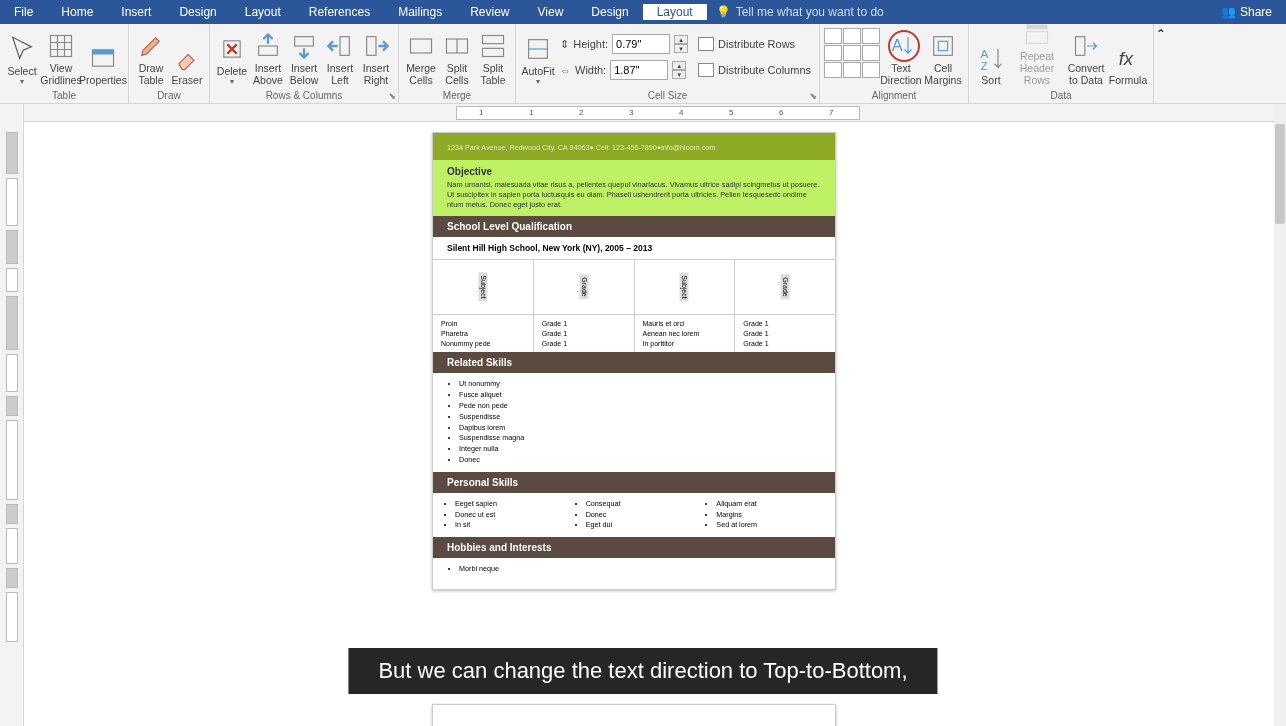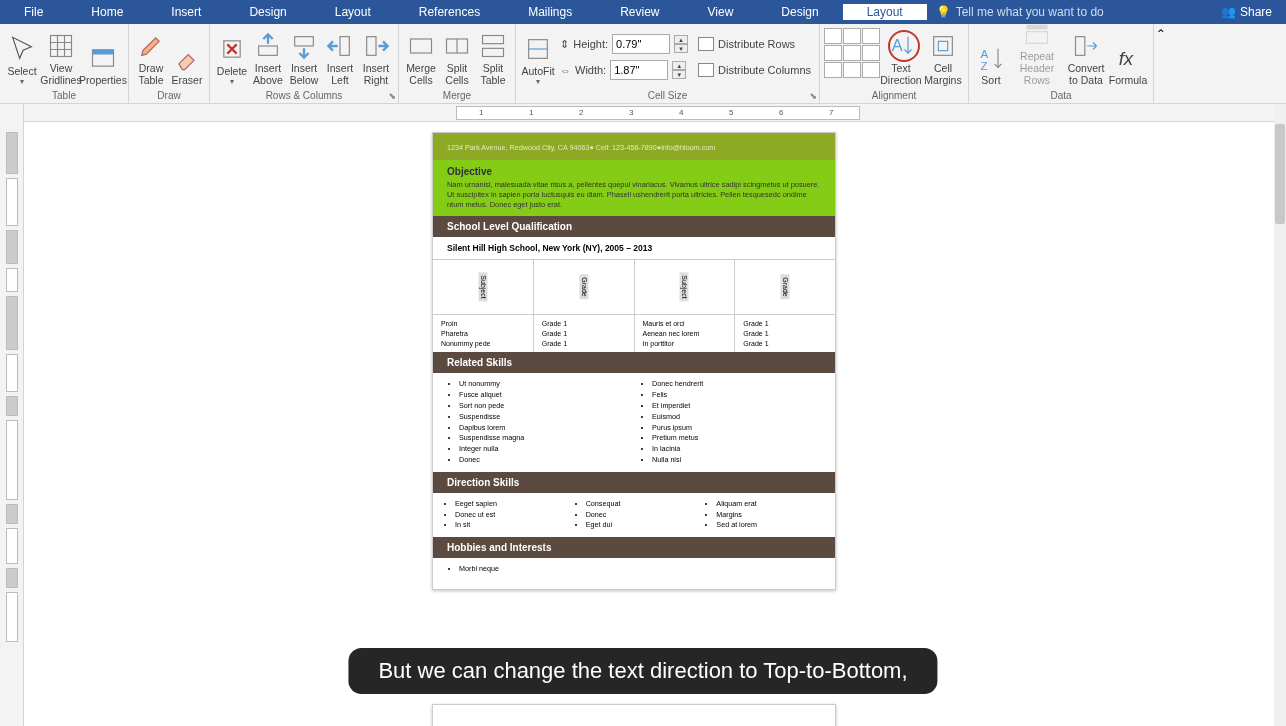--- a/index.html
+++ b/index.html
@@ -1,20 +1,20 @@
 <!DOCTYPE html>
 <html><head>
 <meta charset="utf-8">
 <style>
 * { margin: 0; padding: 0; box-sizing: border-box; font-family: "Segoe UI", Arial, sans-serif; }
 body { background: #fff; width: 1286px; height: 726px; overflow: hidden; position: relative; }
 
 
 .menubar { background: #2b579a; height: 24px; display: flex; align-items: center; color: #fff; font-size: 12px; }
-.menubar .tab { padding: 0 24px; height: 16px; display: flex; align-items: center; cursor: pointer; }
+.menubar .tab { padding: 0 14px; height: 16px; display: flex; align-items: center; cursor: pointer; }
 .menubar .tab.active2 { background: #fff; color: #2b579a; }
 .menubar .tellme { padding: 0 10px; color: #cde; font-size: 12px; display: flex; align-items: center; gap: 4px; }
 .menubar .share { margin-left: auto; padding: 0 14px; display: flex; align-items: center; gap: 4px; }
 
 
 .ribbon { background: #f3f3f3; height: 80px; border-bottom: 1px solid #d4d4d4; display: flex; }
 .group { border-right: 1px solid #d4d4d4; padding: 2px 4px 0 4px; display: flex; flex-direction: column; }
 .group-body { flex: 1; display: flex; align-items: flex-start; }
 .group-label { text-align: center; font-size: 10px; color: #666; padding: 1px 0 2px 0; }
 .btn-lg { display: flex; flex-direction: column; align-items: center; justify-content: flex-end; padding: 2px 4px; font-size: 10.5px; color: #444; line-height: 1.15; width: 42px; height: 62px; cursor: pointer; text-align: center; }
@@ -60,21 +60,21 @@
 .tbl2 .c:last-child{border-right:none;}
 ul.sk{ list-style:disc; padding-left:18px; font-size:7.2px; line-height:1.5;}
 .skwrap{ display:flex; padding:6px 8px;}
 .skwrap ul{ flex:1;}
 .ps{ display:flex; padding:6px 8px; gap:6px;}
 .ps ul{ flex:1; list-style:disc; padding-left:14px; font-size:7.2px; line-height:1.5;}
 
 .page2{ position:absolute; left:408px; top:582px; width:404px; height:30px; background:#fff; box-shadow:0 1px 3px rgba(0,0,0,.25); border:1px solid #ccc;}
 
 
-.caption{ position:absolute; left:50%; bottom:32px; transform:translateX(-50%); background:rgba(20,20,20,.92); color:#fff; font-size:22px; padding:10px 30px; border-radius:13px; white-space:nowrap;}
+.caption{ position:absolute; left:50%; bottom:32px; transform:translateX(-50%); background:rgba(20,20,20,.92); color:#fff; font-size:22px; padding:10px 30px; border-radius:0; white-space:nowrap;}
 
 .vscroll{ position:absolute; right:0; top:0; width:12px; height:100%; background:#f0f0f0;}
 .vscroll .thumb{ position:absolute; left:1px; right:1px; top:20px; height:100px; background:#c8c8c8; border-radius:2px;}
 
 .dist-row{ display:flex; align-items:center; gap:4px; font-size:11px; color:#444; height:24px; cursor:pointer; padding:0 4px;}
 .dist-row .di{ width:16px; height:14px; border:1px solid #888; background:#fff;}
 .grp-launch{ position:absolute; right:2px; bottom:2px; font-size:9px; color:#888; cursor:pointer;}
 .group{ position:relative;}
 </style>
 </head>
@@ -414,21 +414,21 @@
   <div class="vscroll">
       <div class="thumb"></div>
     </div>
 
   <div class="canvas">
     <div class="page">
       <div class="p-inner">
         <div class="hdr">
           <div class="sub">1234 Park Avenue, Redwood City, CA 94063● Cell: 123-456-7890●info@hloom.com</div>
         </div>
-        <div class="sec" style="background:#84cc16;">
+        <div class="sec" style="background:#bef264;">
           <h2>Objective</h2>
           <p>Nam urnanisl, malesuada vitae risus a, pellentes quepul vinarlacus. Vivamus ultrice sadipi scingmetus ut posuere. Ut suscipitex in sapien porta luctusquis eu diam. Phasell ushendrerit porta ultricies. Pellen tesquesedc ondime ntum metus. Donec eget justo erat.</p>
         </div>
         <div class="bar">School Level Qualification</div>
         <div class="school">Silent Hill High School, New York (NY), 2005 – 2013</div>
         <div class="tbl">
           <div class="cell">
               <div class="vlabel">Subject</div>
             </div>
           <div class="cell">
@@ -453,39 +453,29 @@
 In porttitor</div>
           <div class="c" style="white-space:pre-line">Grade 1
 Grade 1
 Grade 1</div>
         </div>
         <div class="bar">Related Skills</div>
         <div class="skwrap">
           <ul class="sk">
             <li>Ut nonummy</li>
               <li>Fusce aliquet</li>
-              <li>Sort non pede</li>
+              <li>Pede non pede</li>
               <li>Suspendisse</li>
               <li>Dapibus lorem</li>
               <li>Suspendisse magna</li>
               <li>Integer nulla</li>
               <li>Donec</li>
           </ul>
-          <ul class="sk">
-            <li>Donec hendrerit</li>
-              <li>Felis</li>
-              <li>Et imperdiet</li>
-              <li>Euismod</li>
-              <li>Purus ipsum</li>
-              <li>Pretium metus</li>
-              <li>In lacinia</li>
-              <li>Nulla nisi</li>
-          </ul>
-        </div>
-        <div class="bar">Direction Skills</div>
+        </div>
+        <div class="bar">Personal Skills</div>
         <div class="ps">
           <ul>
               <li>Eeget sapien</li>
               <li>Donec ut est</li>
               <li>In sit</li>
             </ul>
           <ul>
               <li>Consequat</li>
               <li>Donec</li>
               <li>Eget dui</li>

